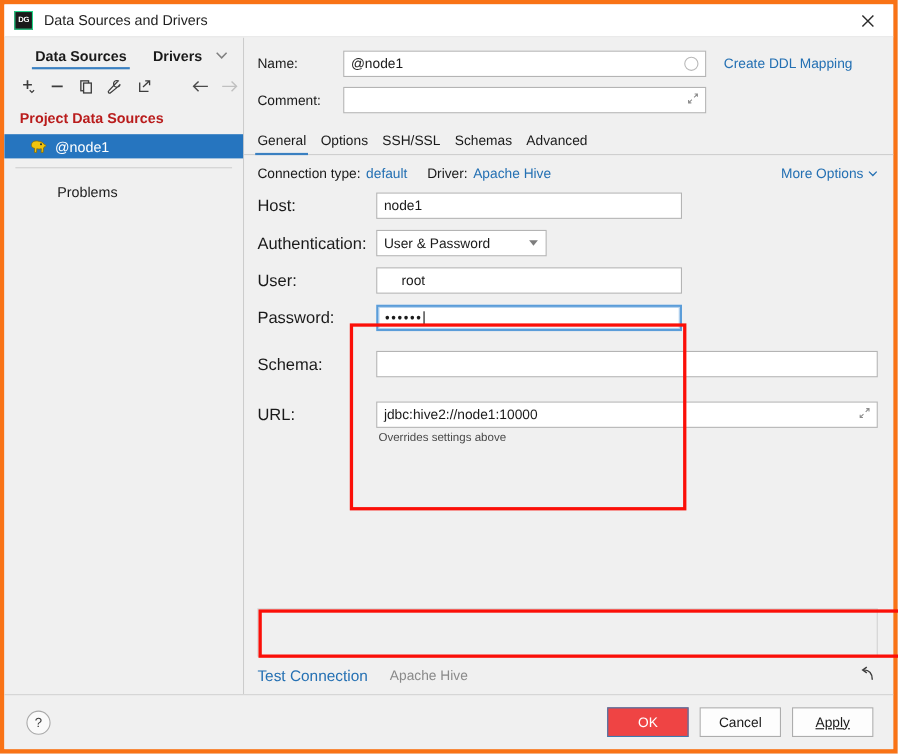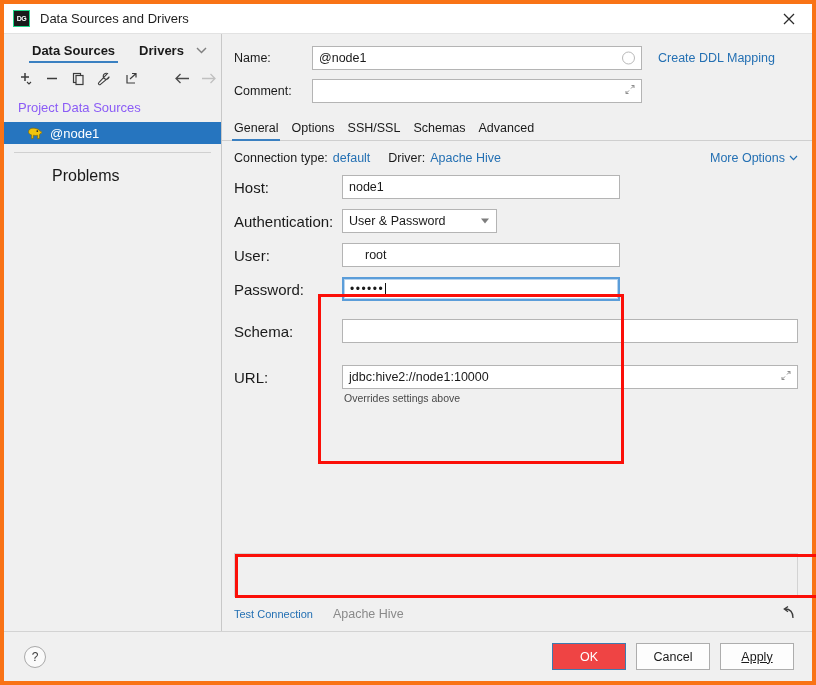--- a/index.html
+++ b/index.html
@@ -96,39 +96,39 @@
     gap: 2px;
   }
   .tb-btn {
     width: 25px; height: 24px;
     display: flex; align-items: center; justify-content: center;
     cursor: pointer;
   }
   .tb-gap { width: 24px; }
 
   .sidebar-section {
-    font-size: 13px; font-weight: normal;
+    font-size: 13px; font-weight: bold;
     padding: 7px 0 7px 14px;
-    color: #8b5cf6;
+    color: #b91c1c;
   }
   .ds-item {
     height: 22px;
     display: flex; align-items: center;
     padding-left: 22px;
     font-size: 13px;
     cursor: pointer;
   }
   .ds-item.selected { background: #2675bf; color: #ffffff; }
   .ds-icon { width: 17px; height: 15px; margin-right: 7px; flex: 0 0 17px; }
   .sidebar-sep {
     height: 1px; background: #d0d0d0;
     margin: 8px 10px 0 10px;
   }
   .problems-item {
-    font-size: 16px;
+    font-size: 13px;
     padding: 14px 0 0 48px;
     cursor: pointer;
   }
 
   
   .content {
     flex: 1 1 auto; min-width: 0;
     background: #f0f0f0;
     display: flex; flex-direction: column;
     position: relative;
@@ -279,21 +279,21 @@
     background: #f0f0f0;
     border: 1px solid #d3d3d3;
   }
 
   .bottom-links {
     height: 34px; flex: 0 0 34px;
     display: flex; align-items: center;
     padding: 0 14px 0 12px;
     position: relative;
   }
-  .test-conn { color: #2470b3; font-size: 11px; cursor: pointer; }
+  .test-conn { color: #2470b3; font-size: 14px; cursor: pointer; }
   .drv-name { color: #8a8a8a; font-size: 12.5px; margin-left: 20px; }
   .revert-ico { position: absolute; right: 16px; top: 8px; cursor: pointer; }
 
   
   .footer {
     height: 50px; flex: 0 0 50px;
     background: #f0f0f0;
     border-top: 1px solid #d3d3d3;
     display: flex; align-items: center;
     padding: 0 18px 0 20px;

